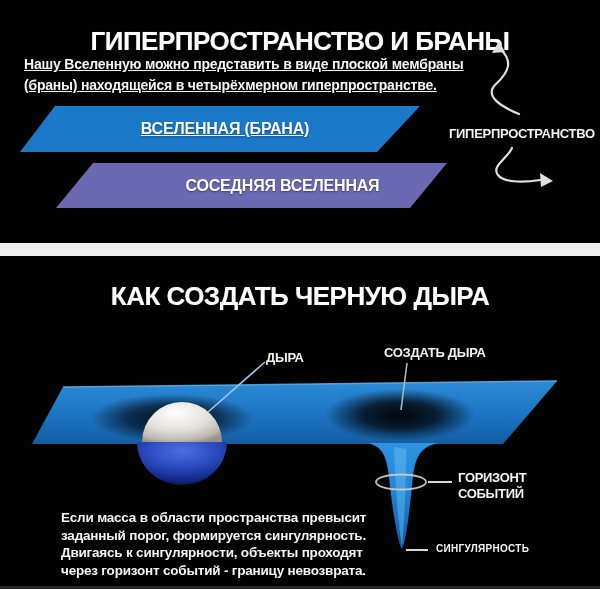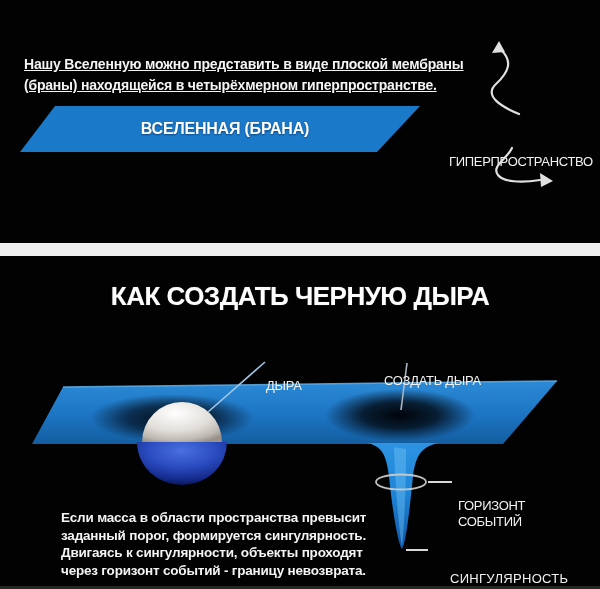--- a/index.html
+++ b/index.html
@@ -34,52 +34,55 @@
     -webkit-clip-path:polygon(55px 0,420px 0,377px 100%,20px 100%);
     clip-path:polygon(55px 0,420px 0,377px 100%,20px 100%);}
   .brane-purple{top:163px;height:45px;background:var(--brane_purple,#6b69b2);
     -webkit-clip-path:polygon(93px 0,447px 0,410px 100%,56px 100%);
     clip-path:polygon(93px 0,447px 0,410px 100%,56px 100%);}
   .brane-label{
     position:absolute;top:0;height:100%;display:flex;align-items:center;justify-content:center;
     font-size:16px;font-weight:800;color:#fff;letter-spacing:-0.2px;
     text-shadow:0 1px 2px rgba(0,0,40,.45);
   }
-  .brane-blue .brane-label{left:60px;width:330px;}
+  .brane-blue .brane-label{left:60px;width:330px;text-decoration:underline;}
   .brane-purple .brane-label{left:110px;width:345px;}
 
   .side-label{
-    position:absolute;font-size:13px;font-weight:400;color:#f2f2f2;letter-spacing:-0.3px;
+    position:absolute;font-size:13px;font-weight:700;color:#f2f2f2;letter-spacing:-0.3px;
     white-space:pre-line;
-    margin-top:28px;
   }
   .hyperspace-label{left:449px;top:126px;}
   .mass-label{left:266px;top:94px;}
   .blackhole-label{left:384px;top:89px;}
   .horizon-label{left:458px;top:214px;line-height:16px;}
-  .singularity-label{left:450px;top:287px;font-size:13px;letter-spacing:0.3px;}
+  .singularity-label{left:436px;top:287px;font-size:10px;letter-spacing:0.3px;}
 
   .body-text{
     position:absolute;margin:16px;left:45px;top:237px;width:320px;
     font-size:13.5px;font-weight:700;line-height:17.5px;white-space:pre-line;
     color:#f4f4f4;letter-spacing:-0.2px;
   }
   svg{position:absolute;left:0;top:0;}
 </style>
 </head>
 <body>
 
 <div class="page">
 
   <section class="panel p1">
+    <h1 class="title">ГИПЕРПРОСТРАНСТВО И БРАНЫ</h1>
     <p class="intro">Нашу Вселенную можно представить в виде плоской мембраны
 (браны) находящейся в четырёхмерном гиперпространстве.</p>
 
     <div class="brane brane-blue">
       <span class="brane-label">ВСЕЛЕННАЯ (БРАНА)</span>
+    </div>
+    <div class="brane brane-purple">
+      <span class="brane-label">СОСЕДНЯЯ ВСЕЛЕННАЯ</span>
     </div>
 
     <span class="side-label hyperspace-label">ГИПЕРПРОСТРАНСТВО</span>
 
     <svg width="600" height="243" viewBox="0 0 600 243">
       <g stroke="#e0e0e0" stroke-width="2.2" fill="none" stroke-linecap="round">
         <path d="M519,114 C502,107 483,96 496,84 C509,72 513,61 501,50"></path>
         <path d="M492,53 L499,41 L505,52 Z" fill="#e0e0e0" stroke="none"></path>
       </g>
       <g stroke="#e0e0e0" stroke-width="2.2" fill="none" stroke-linecap="round">

